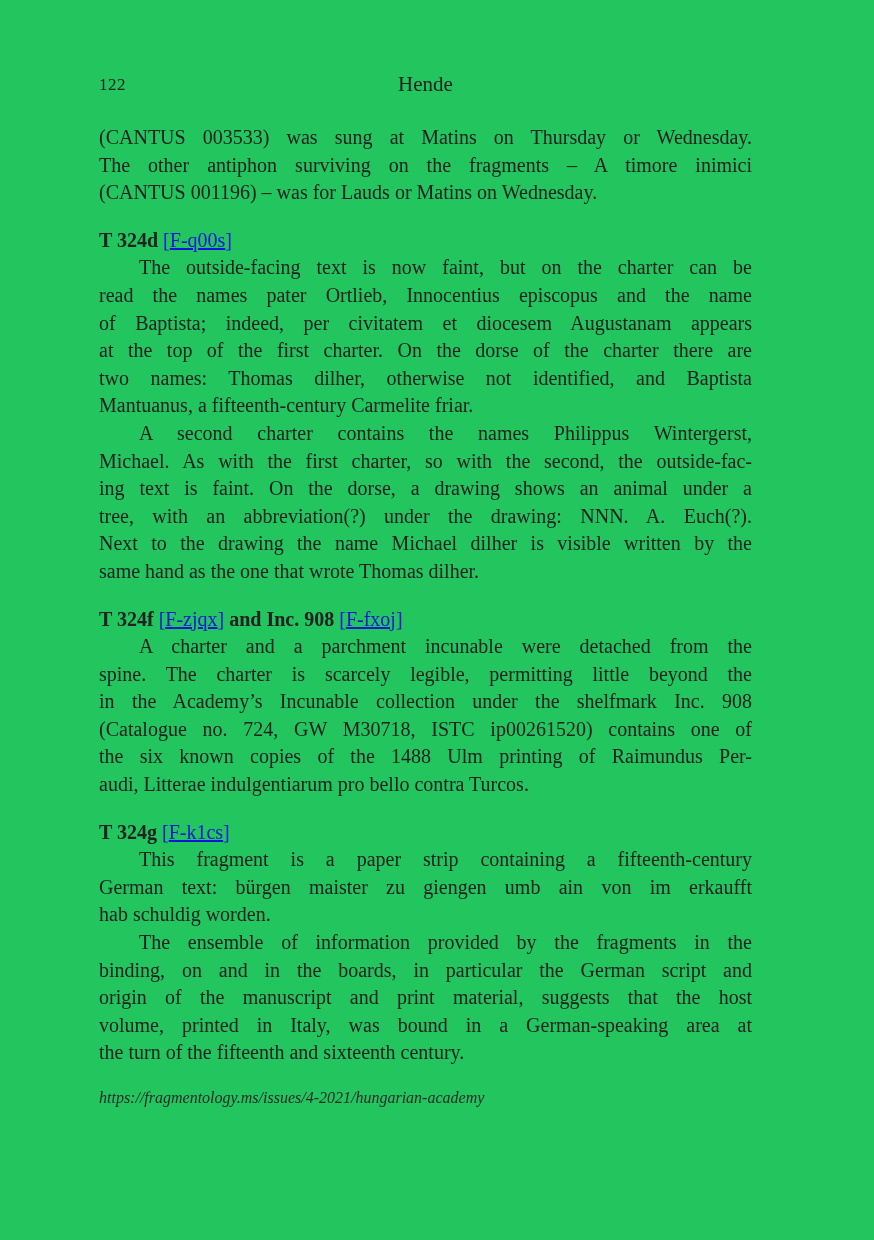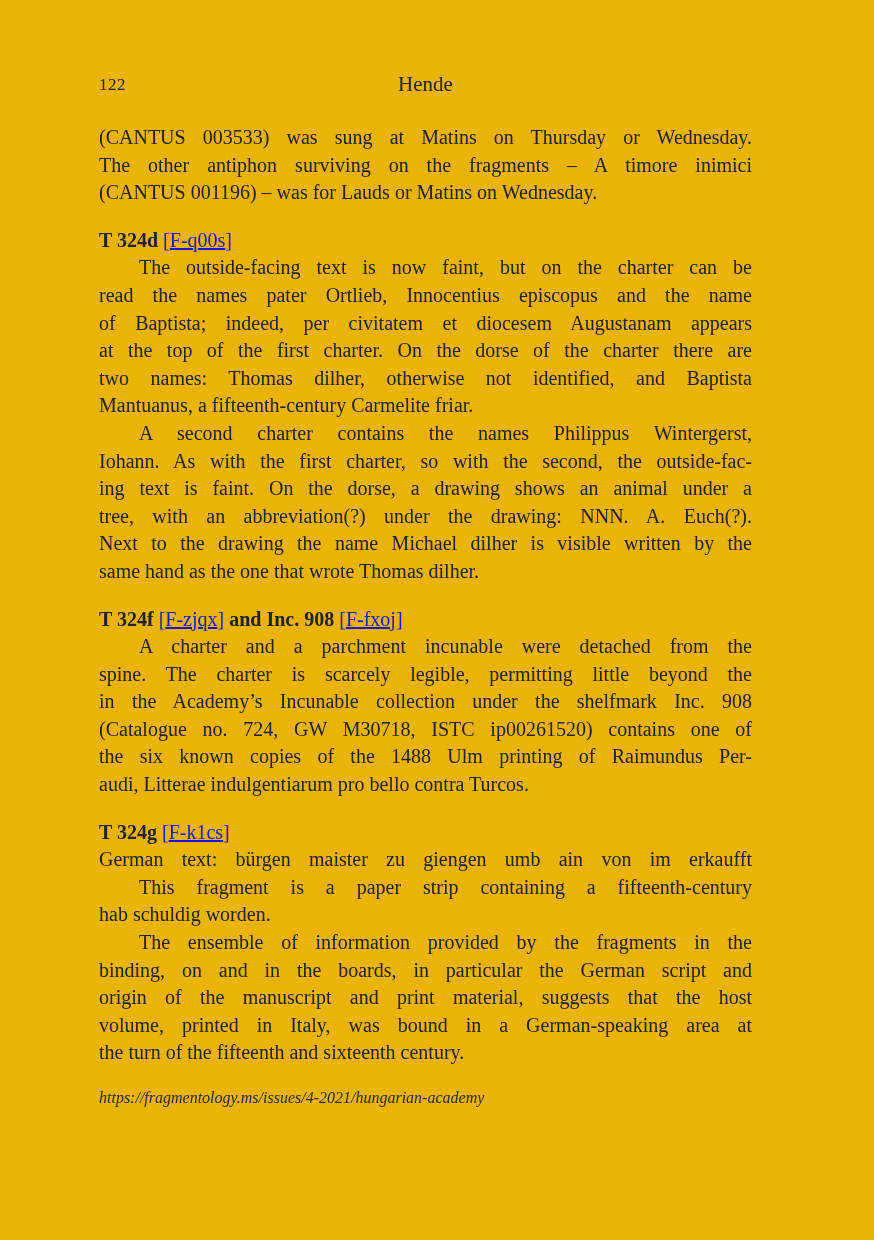--- a/index.html
+++ b/index.html
@@ -1,20 +1,20 @@
 <!DOCTYPE html>
 <html style="--link: #1414dd;"><head>
 <meta charset="utf-8">
 <style>
   html,body{margin:0;padding:0;background:#e8e8e8;}
   .page{
     position:relative;
     width:874px;height:1240px;
     margin:0 auto;
-    background:#eab308;
+    background:#22c55e;
     box-sizing:border-box;
     padding:70px 122px 0 99px;
     font-family:"Liberation Serif","DejaVu Serif",serif;
     color:#222222;
     overflow:hidden;
   }
   .pagehead{position:relative;height:28px;margin-bottom:26px;}
   .pagenum{
     position:absolute;left:0;top:5px;
     font-size:17px;letter-spacing:0.5px;
@@ -63,39 +63,39 @@
       <div class="para">
         <div class="line first"><span>The outside-facing text is now faint, but on the charter can be</span></div>
         <div class="line"><span>read the names </span><span class="it">pater Ortlieb, Innocentius episcopus</span><span> and the name</span></div>
         <div class="line"><span>of Baptista; indeed, </span><span class="it">per civitatem et diocesem Augustanam</span><span> appears</span></div>
         <div class="line"><span>at the top of the first charter. On the dorse of the charter there are</span></div>
         <div class="line"><span>two names: </span><span class="it">Thomas dilher</span><span>, otherwise not identified, and </span><span class="it">Baptista</span></div>
         <div class="line last"><span class="it">Mantuanus</span><span>, a fifteenth-century Carmelite friar.</span></div>
       </div>
       <div class="para">
         <div class="line first"><span>A second charter contains the names </span><span class="it">Philippus Wintergerst,</span></div>
-        <div class="line"><span class="it">Iohann</span><span>. As with the first charter, so with the second, the outside-fac-</span></div>
+        <div class="line"><span class="it">Michael</span><span>. As with the first charter, so with the second, the outside-fac-</span></div>
         <div class="line"><span>ing text is faint. On the dorse, a drawing shows an animal under a</span></div>
         <div class="line"><span>tree, with an abbreviation(?) under the drawing: </span><span class="it">NNN. A. Euch</span><span>(?).</span></div>
         <div class="line"><span>Next to the drawing the name </span><span class="it">Michael dilher</span><span> is visible written by the</span></div>
         <div class="line last"><span>same hand as the one that wrote </span><span class="it">Thomas dilher</span><span>.</span></div>
       </div>
       <div class="heading"><span>T 324f </span><span class="bracket">[</span><span class="link">F-zjqx</span><span class="bracket">]</span><span> and Inc. 908 </span><span class="bracket">[</span><span class="link">F-fxoj</span><span class="bracket">]</span></div>
       <div class="para">
         <div class="line first"><span>A charter and a parchment incunable were detached from the</span></div>
         <div class="line"><span>spine. The charter is scarcely legible, permitting little beyond the</span></div>
         <div class="line"><span>in the Academy’s Incunable collection under the shelfmark Inc. 908</span></div>
         <div class="line"><span>(</span><span class="it">Catalogue</span><span> no. 724, GW M30718, ISTC ip00261520) contains one of</span></div>
         <div class="line"><span>the six known copies of the 1488 Ulm printing of Raimundus Per-</span></div>
         <div class="line last"><span>audi, </span><span class="it">Litterae indulgentiarum pro bello contra Turcos</span><span>.</span></div>
       </div>
       <div class="heading"><span>T 324g </span><span class="bracket">[</span><span class="link">F-k1cs</span><span class="bracket">]</span></div>
       <div class="para">
+        <div class="line first"><span>This fragment is a paper strip containing a fifteenth-century</span></div>
         <div class="line"><span>German text: </span><span class="it">bürgen maister zu giengen umb ain von im erkaufft</span></div>
-        <div class="line first"><span>This fragment is a paper strip containing a fifteenth-century</span></div>
         <div class="line last"><span class="it">hab schuldig worden</span><span>.</span></div>
       </div>
       <div class="para">
         <div class="line first"><span>The ensemble of information provided by the fragments in the</span></div>
         <div class="line"><span>binding, on and in the boards, in particular the German script and</span></div>
         <div class="line"><span>origin of the manuscript and print material, suggests that the host</span></div>
         <div class="line"><span>volume, printed in Italy, was bound in a German-speaking area at</span></div>
         <div class="line last"><span>the turn of the fifteenth and sixteenth century.</span></div>
       </div>
     </div>

